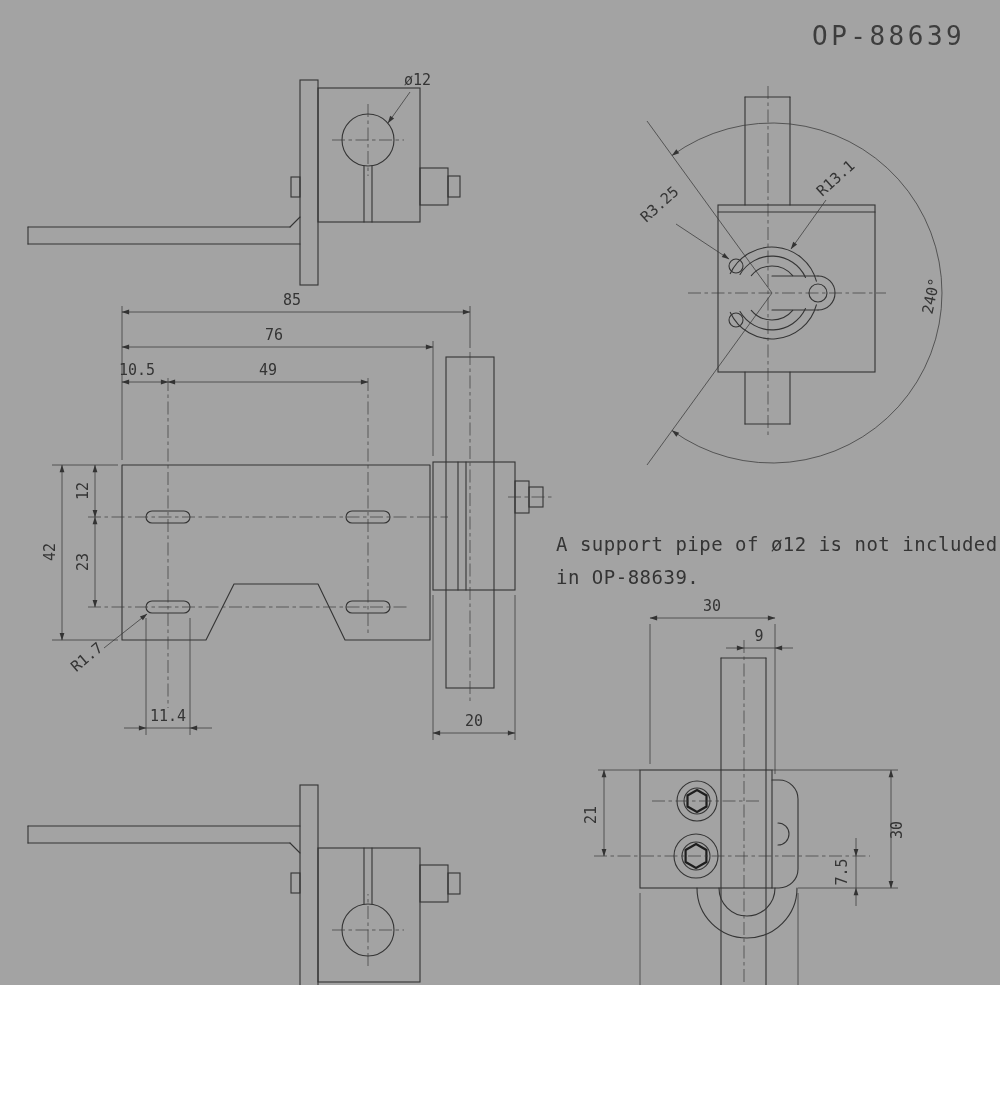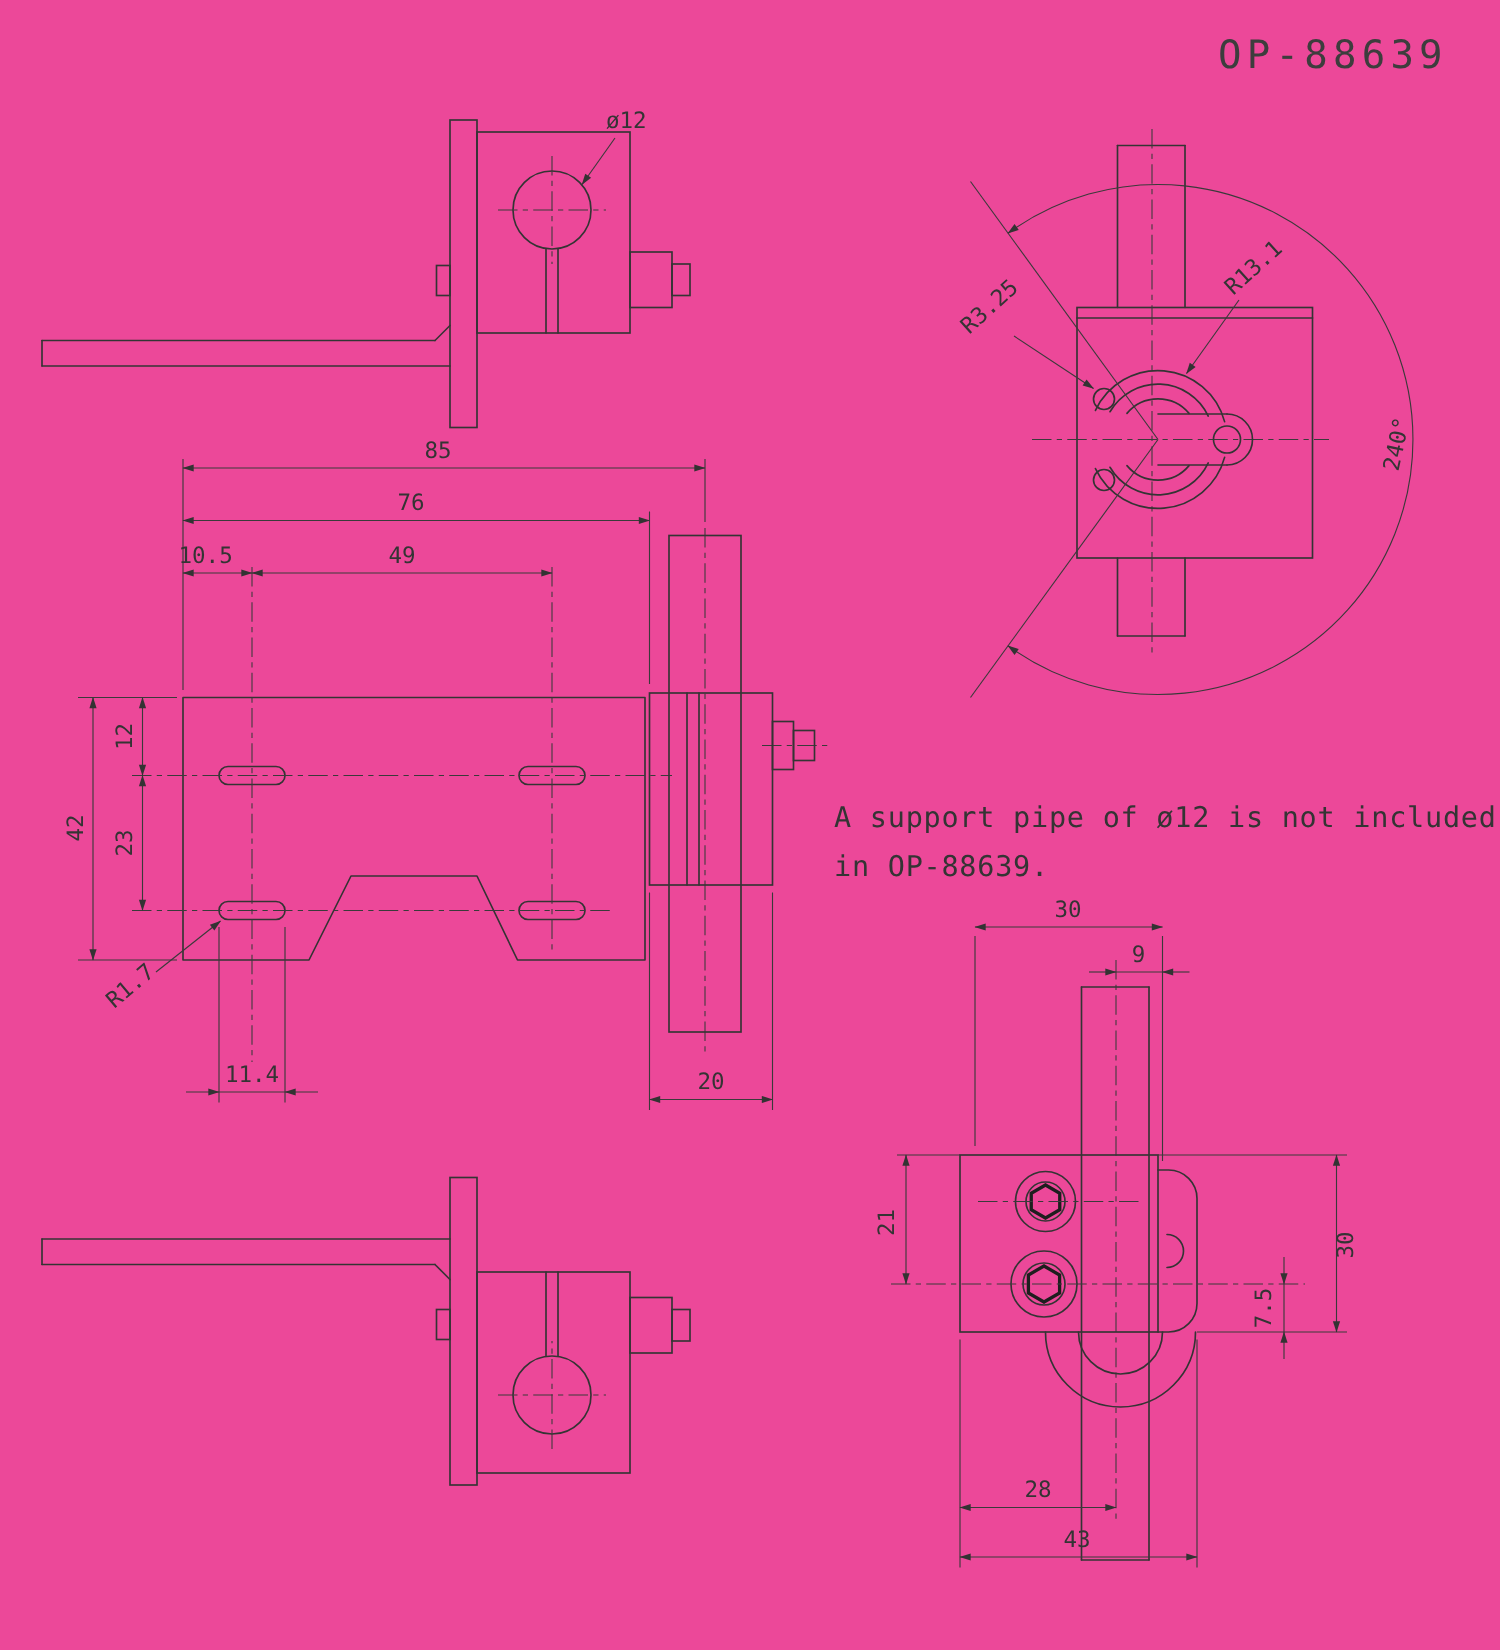--- a/index.html
+++ b/index.html
@@ -1,16 +1,16 @@
 <!DOCTYPE html>
 <html><head>
 <meta charset="utf-8">
 <style>
   html,body{margin:0;padding:0;background:#ffffff;}
-  #canvas{width:1000px;height:1100px;background:#ec4899;position:relative;overflow:hidden;}
+  #canvas{width:1000px;height:985px;background:#a3a3a3;position:relative;overflow:hidden;}
   svg{display:block;}
   .o{stroke:#343434;stroke-width:1.1;fill:none;stroke-linecap:round;stroke-linejoin:round;}
   .o2{stroke:#343434;stroke-width:1.1;fill:none;}
   .d{stroke:#3a3a3a;stroke-width:.75;fill:none;}
   .c{stroke:#3a3a3a;stroke-width:.7;fill:none;stroke-dasharray:13 3.5 3.5 3.5;}
   .hx{stroke:#1e1e1e;stroke-width:2.2;fill:none;}
   text{font-family:"DejaVu Sans Mono","Liberation Mono",monospace;fill:#343434;}
   .dim{font-size:15px;}
   .note{font-size:19px;letter-spacing:.5px;}
   .title{font-size:26px;letter-spacing:3.5px;fill:#3d3d3d;}

